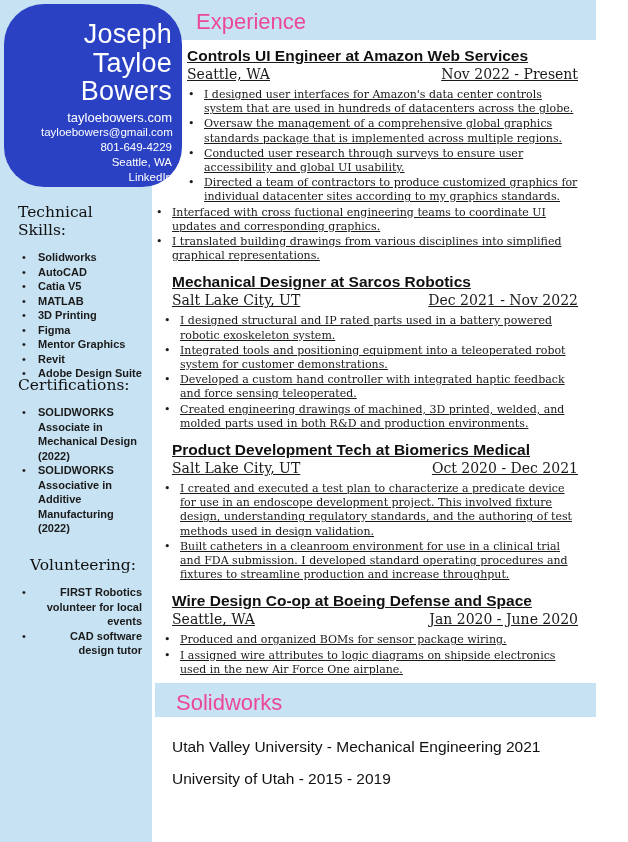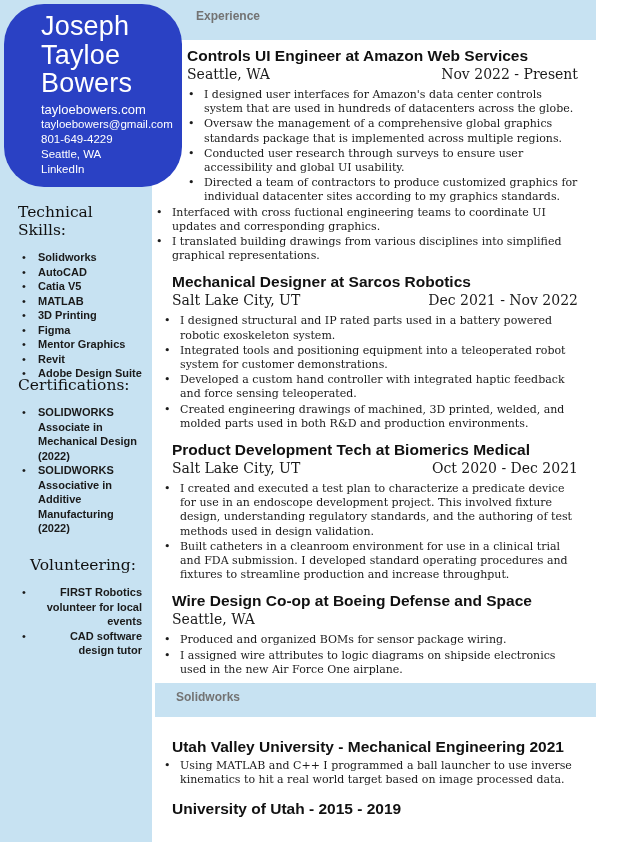--- a/index.html
+++ b/index.html
@@ -15,30 +15,31 @@
     position:absolute; left:0; top:0; width:152px; height:842px;
     background:#c7e2f2;
   }
   .exp-band {
     position:absolute; left:152px; top:0; width:444px; height:40px;
     background:#c7e2f2;
   }
   .section-heading {
     position:absolute;
     font-family:"Liberation Sans", sans-serif;
-    font-weight:bold; font-size:12px; color:#737373;
+    font-weight:normal; font-size:22px; color:#ec4899;
   }
   .exp-heading { left:196px; top:9px; }
   .contact-card {
     position:absolute; left:4px; top:4px; width:178px; height:183px;
     background:#2a41c4; border-radius:40px;
-    padding:8px 10px 0 37px;
+    padding:16px 10px 0 37px;
     color:#ffffff;
     font-family:"Liberation Sans", sans-serif;
     z-index:2;
+    text-align:right;
   }
   .name-line { font-size:27px; line-height:28.5px; font-weight:400; letter-spacing:0.2px; }
   .contact-info { margin-top:5px; font-size:11.5px; line-height:14.8px; }
   .contact-web { font-size:13px; }
 
   .side-section { position:absolute; left:0; width:136px; }
   .side-skills { top:203px; }
   .side-certs  { top:376px; }
   .side-vol    { top:556px;text-align:right; }
   .side-heading {
@@ -50,21 +51,21 @@
     margin:11px 16px 0 20px;
     width:122px;
     font-family:"Liberation Sans", sans-serif;
     font-weight:bold; font-size:11px; line-height:14.5px;
     color:#1a1a1a;
   }
   .side-list li { position:relative; padding-left:18px; }
   .side-list li::before { content:"•"; position:absolute; left:2px; font-weight:normal; }
 
   .main { position:absolute; left:172px; top:46px; width:406px; }
-  .job { margin-bottom:9px; }
+  .job { margin-bottom:9px;text-decoration:underline; }
   .job-title {
     font-family:"Liberation Sans", sans-serif;
     font-weight:bold; font-size:15.5px; line-height:19px; color:#111111;
   }
   .job-meta {
     display:flex; justify-content:space-between;
     font-size:14px; line-height:17px; margin:1px 0 5px 0;
   }
   .job-bullets { list-style:none; font-size:11px; line-height:14.2px; }
   .job-bullets li { position:relative; margin-left:-8px; padding-left:16px; margin-bottom:1px; }
@@ -76,21 +77,21 @@
 
   .edu-band {
     position:absolute; left:155px; top:683px; width:441px; height:34px;
     background:#c7e2f2;
   }
   .edu-heading { left:176px; top:690px; }
   .edu-content { position:absolute; left:172px; top:737px; width:406px; }
   .school { margin-bottom:12px; }
   .school-title {
     font-family:"Liberation Sans", sans-serif;
-    font-weight:bold; font-size:15.5px; line-height:20px; color:#111111;
+    font-weight:normal; font-size:15.5px; line-height:20px; color:#111111;
     margin-bottom:2px;
   }
 </style>
 </head>
 <body>
 
 <div class="sidebar-bg"></div>
 <div class="exp-band"></div>
 
 <div class="contact-card">
@@ -182,36 +183,34 @@
     <ul class="job-bullets">
         <li>I created and executed a test plan to characterize a predicate device for use in an endoscope development project. This involved fixture design, understanding regulatory standards, and the authoring of test methods used in design validation.</li>
         <li>Built catheters in a cleanroom environment for use in a clinical trial and FDA submission. I developed standard operating procedures and fixtures to streamline production and increase throughput.</li>
       </ul>
   </div>
 
   <div class="job">
     <div class="job-title">Wire Design Co-op at Boeing Defense and Space</div>
     <div class="job-meta">
       <span>Seattle, WA</span>
+      <span>Jan 2020 - June 2020</span>
     </div>
     <ul class="job-bullets">
         <li>Produced and organized BOMs for sensor package wiring.</li>
         <li>I assigned wire attributes to logic diagrams on shipside electronics used in the new Air Force One airplane.</li>
       </ul>
   </div>
 
 </div>
 
 <div class="edu-band"></div>
 <div class="section-heading edu-heading">Solidworks</div>
 
 <div class="edu-content">
   <div class="school">
     <div class="school-title">Utah Valley University - Mechanical Engineering 2021</div>
-    <ul class="job-bullets">
-        <li>Using MATLAB and C++ I programmed a ball launcher to use inverse kinematics to hit a real world target based on image processed data.</li>
-      </ul>
   </div>
   <div class="school">
     <div class="school-title">University of Utah - 2015 - 2019</div>
     <ul class="job-bullets"></ul>
   </div>
 </div>
 
 </body></html>

